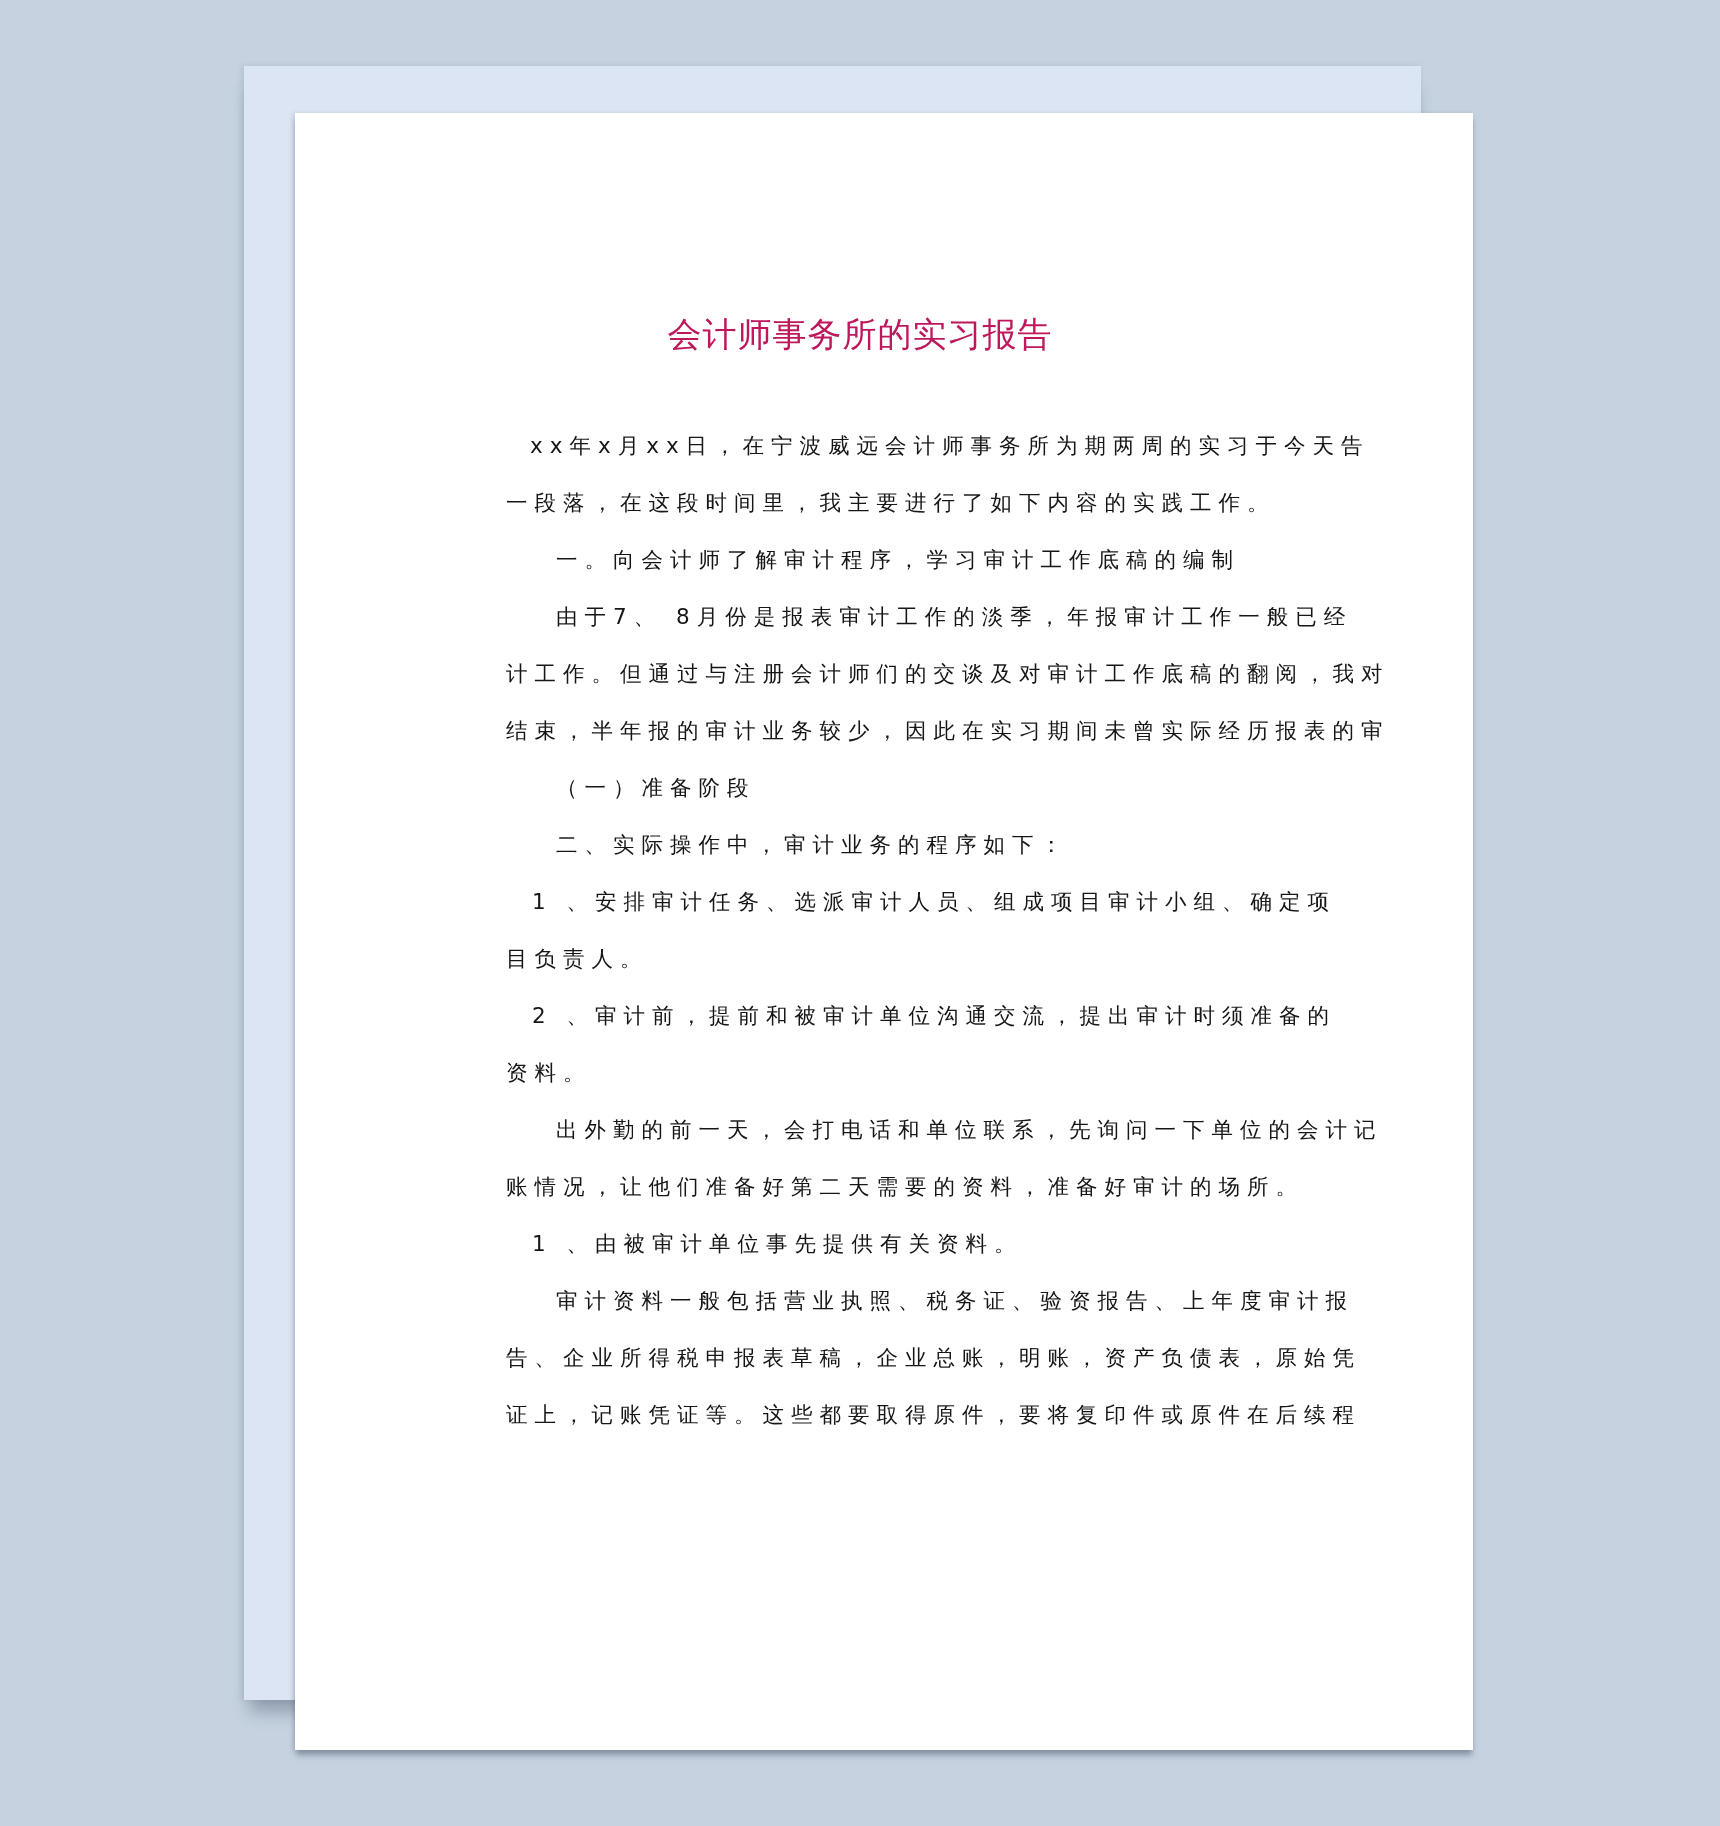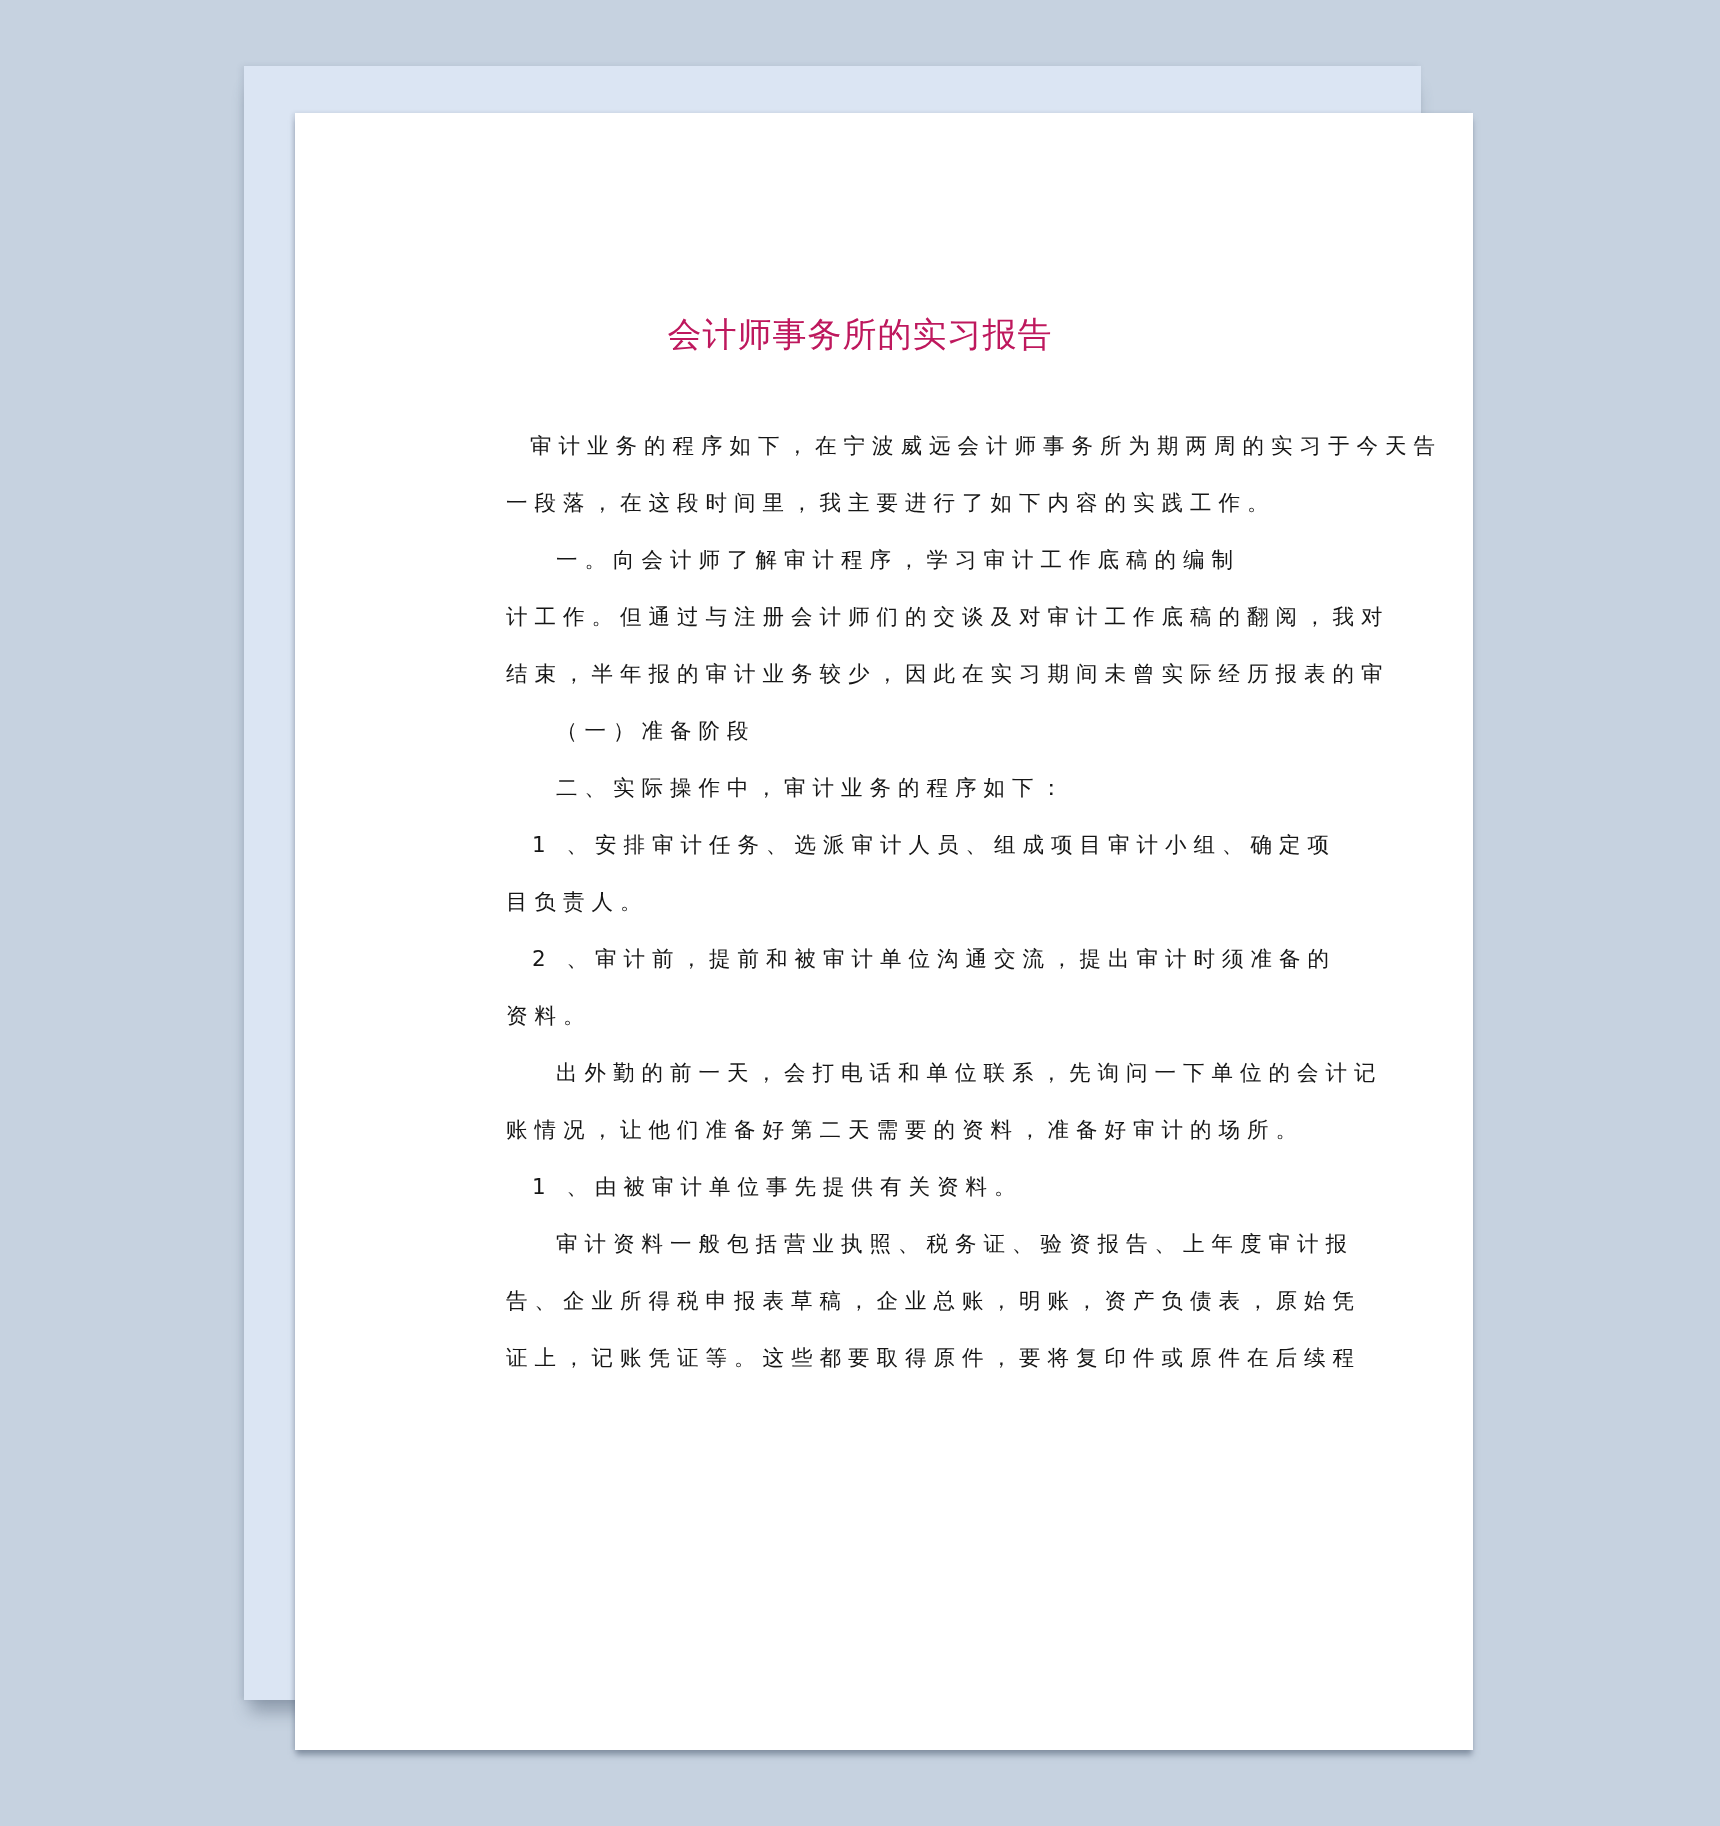--- a/index.html
+++ b/index.html
@@ -65,23 +65,24 @@
   </style>
 </head>
 <body>
 
 <div class="back-page"></div>
 <div class="front-page"></div>
 
 <div class="doc-title">会计师事务所的实习报告</div>
 
 <div class="body-text">
-  <div class="line indent1">审计业务的程序如下，在宁波威远会计师事务所为期两周的实习于今天告</div>
+  <div class="line indent1">xx年x月xx日，在宁波威远会计师事务所为期两周的实习于今天告</div>
   <div class="line">一段落，在这段时间里，我主要进行了如下内容的实践工作。</div>
   <div class="line indent2">一。向会计师了解审计程序，学习审计工作底稿的编制</div>
+  <div class="line indent2">由于7、 8月份是报表审计工作的淡季，年报审计工作一般已经</div>
   <div class="line">计工作。但通过与注册会计师们的交谈及对审计工作底稿的翻阅，我对</div>
   <div class="line">结束，半年报的审计业务较少，因此在实习期间未曾实际经历报表的审</div>
   <div class="line indent2">（一）准备阶段</div>
   <div class="line indent2">二、实际操作中，审计业务的程序如下：</div>
   <div class="line indent-num">1 、安排审计任务、选派审计人员、组成项目审计小组、确定项</div>
   <div class="line">目负责人。</div>
   <div class="line indent-num">2 、审计前，提前和被审计单位沟通交流，提出审计时须准备的</div>
   <div class="line">资料。</div>
   <div class="line indent2">出外勤的前一天，会打电话和单位联系，先询问一下单位的会计记</div>
   <div class="line">账情况，让他们准备好第二天需要的资料，准备好审计的场所。</div>

